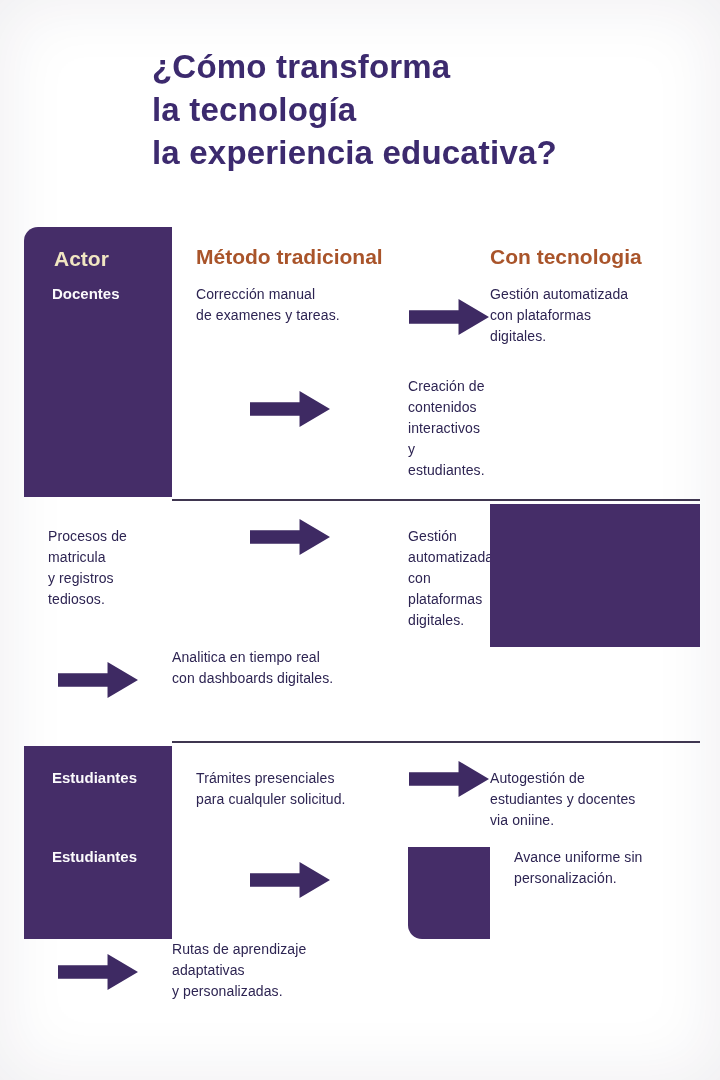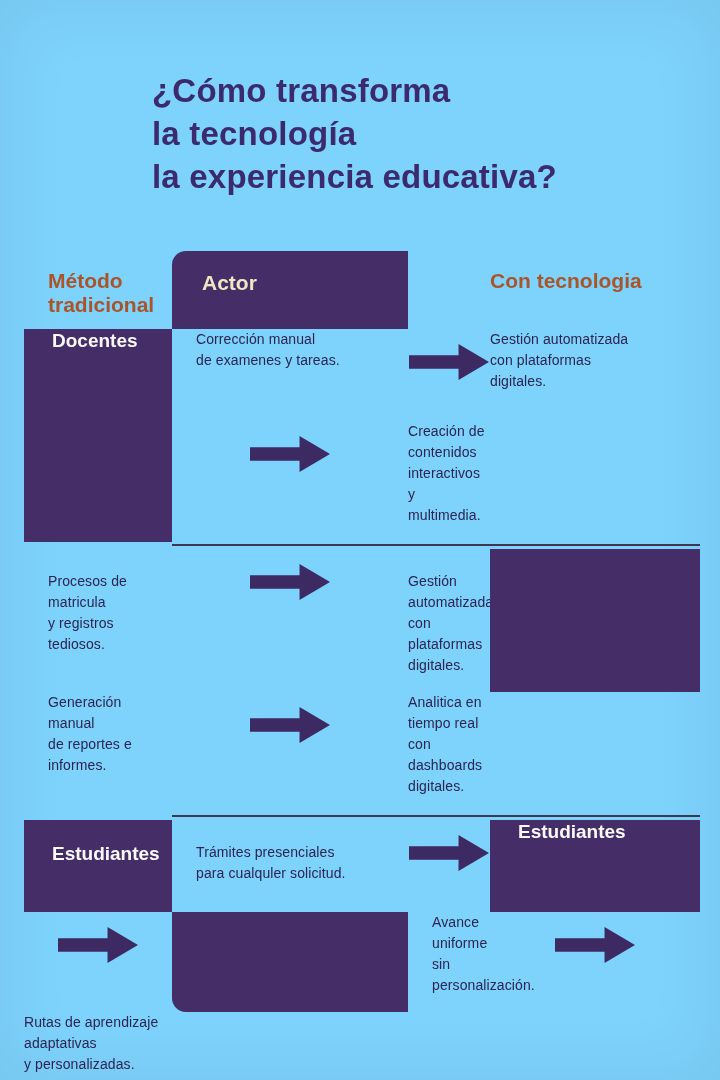--- a/index.html
+++ b/index.html
@@ -1,38 +1,38 @@
 <!DOCTYPE html>
 <html><head>
 <meta charset="utf-8">
 <style>
   * { margin:0; padding:0; box-sizing:border-box; }
   body { font-family:"Liberation Sans", sans-serif; background:#e9e7e4; }
   .page {
     width:720px; height:1080px; margin:0 auto; overflow:hidden;
-    background:#7dd3fc;
+    background:#ffffff;
     box-shadow: inset 0 0 70px rgba(40,30,60,0.08);
-    padding-top:70px;
+    padding-top:46px;
   }
   .title {
     margin-left:152px;
     font-size:33px; font-weight:700; line-height:1.3;
     color:#3c2a6e; white-space:pre-line;
     letter-spacing:0.2px;
   }
   .table { margin:52px 20px 0 24px; width:676px; }
   .section {
     display:grid;
     grid-template-columns:148px 236px 82px 1fr;
   }
   .cell { min-height:10px; }
   .side {
     background:#452d68;
     color:#fbfafc;
-    font-weight:700; font-size:19px;
+    font-weight:700; font-size:15px;
     padding-left:28px; padding-right:8px;
     white-space:pre-line; line-height:1.3;
   }
   .corner-top { border-top-left-radius:14px; }
   .corner-bottom { border-bottom-left-radius:14px; }
   .side-header {
     color:#f1e6c2; font-size:21px; padding-top:20px; padding-left:30px;
   }
   .head-cell { padding-top:18px; padding-bottom:12px; }
   .head-label { color:#a9542a; font-weight:700; font-size:21px; }
@@ -56,22 +56,22 @@
 
 <div class="page">
 
   <h1 class="title">¿Cómo transforma
 la tecnología
 la experiencia educativa?</h1>
 
   <div class="table">
 
     <div class="section">
+      <div class="cell side side-header head-cell corner-top">Actor</div>
       <div class="cell trad head-cell"><span class="head-label">Método tradicional</span></div>
-      <div class="cell side side-header head-cell corner-top">Actor</div>
       <div class="cell head-cell"></div>
       <div class="cell head-cell"><span class="head-label">Con tecnologia</span></div>
 
       <div class="cell side row-cell"><span>Docentes</span></div>
       <div class="cell trad row-cell">
           <span class="body-text">Corrección manual
 de examenes y tareas.</span>
         </div>
       <div class="cell arrow-cell row-cell">
           <svg class="arrow-svg" viewBox="0 0 84 44">
@@ -85,21 +85,21 @@
         </div>
 
       <div class="cell side row-cell"></div>
       <div class="cell arrow-cell row-cell">
           <svg class="arrow-svg" viewBox="0 0 84 44">
             <polygon points="0,15 52,15 52,3 84,22 52,41 52,29 0,29"></polygon>
           </svg>
         </div>
       <div class="cell row-cell">
           <span class="body-text">Creación de contenidos
-interactivos y multimedia.</span>
+interactivos y estudiantes.</span>
         </div>
     </div>
 
     <div class="divider"></div>
 
     <div class="section">
       <div class="cell trad row-cell pt">
           <span class="body-text">Procesos de matricula
 y registros tediosos.</span>
         </div>
@@ -108,24 +108,20 @@
             <polygon points="0,15 52,15 52,3 84,22 52,41 52,29 0,29"></polygon>
           </svg>
         </div>
       <div class="cell row-cell pt">
           <span class="body-text">Gestión automatizada
 con plataformas
 digitales.</span>
         </div>
 
       <div class="cell side row-cell"></div>
-      <div class="cell trad row-cell">
-          <span class="body-text">Generación manual
-de reportes e informes.</span>
-        </div>
       <div class="cell arrow-cell row-cell">
           <svg class="arrow-svg" viewBox="0 0 84 44">
             <polygon points="0,15 52,15 52,3 84,22 52,41 52,29 0,29"></polygon>
           </svg>
         </div>
       <div class="cell row-cell">
           <span class="body-text">Analitica en tiempo real
 con dashboards digitales.</span>
         </div>
     </div>
@@ -135,20 +131,25 @@
     <div class="section">
       <div class="cell side row-cell pt"><span>Estudiantes</span></div>
       <div class="cell trad row-cell pt">
           <span class="body-text">Trámites presenciales
 para cualquler solicitud.</span>
         </div>
       <div class="cell arrow-cell row-cell pt">
           <svg class="arrow-svg" viewBox="0 0 84 44">
             <polygon points="0,15 52,15 52,3 84,22 52,41 52,29 0,29"></polygon>
           </svg>
+        </div>
+      <div class="cell row-cell pt">
+          <span class="body-text">Autogestión de
+estudiantes y docentes
+via oniine.</span>
         </div>
 
       <div class="cell side row-cell"><span>Estudiantes</span></div>
       <div class="cell arrow-cell row-cell">
           <svg class="arrow-svg" viewBox="0 0 84 44">
             <polygon points="0,15 52,15 52,3 84,22 52,41 52,29 0,29"></polygon>
           </svg>
         </div>
 
       <div class="cell side row-cell corner-bottom"></div>

